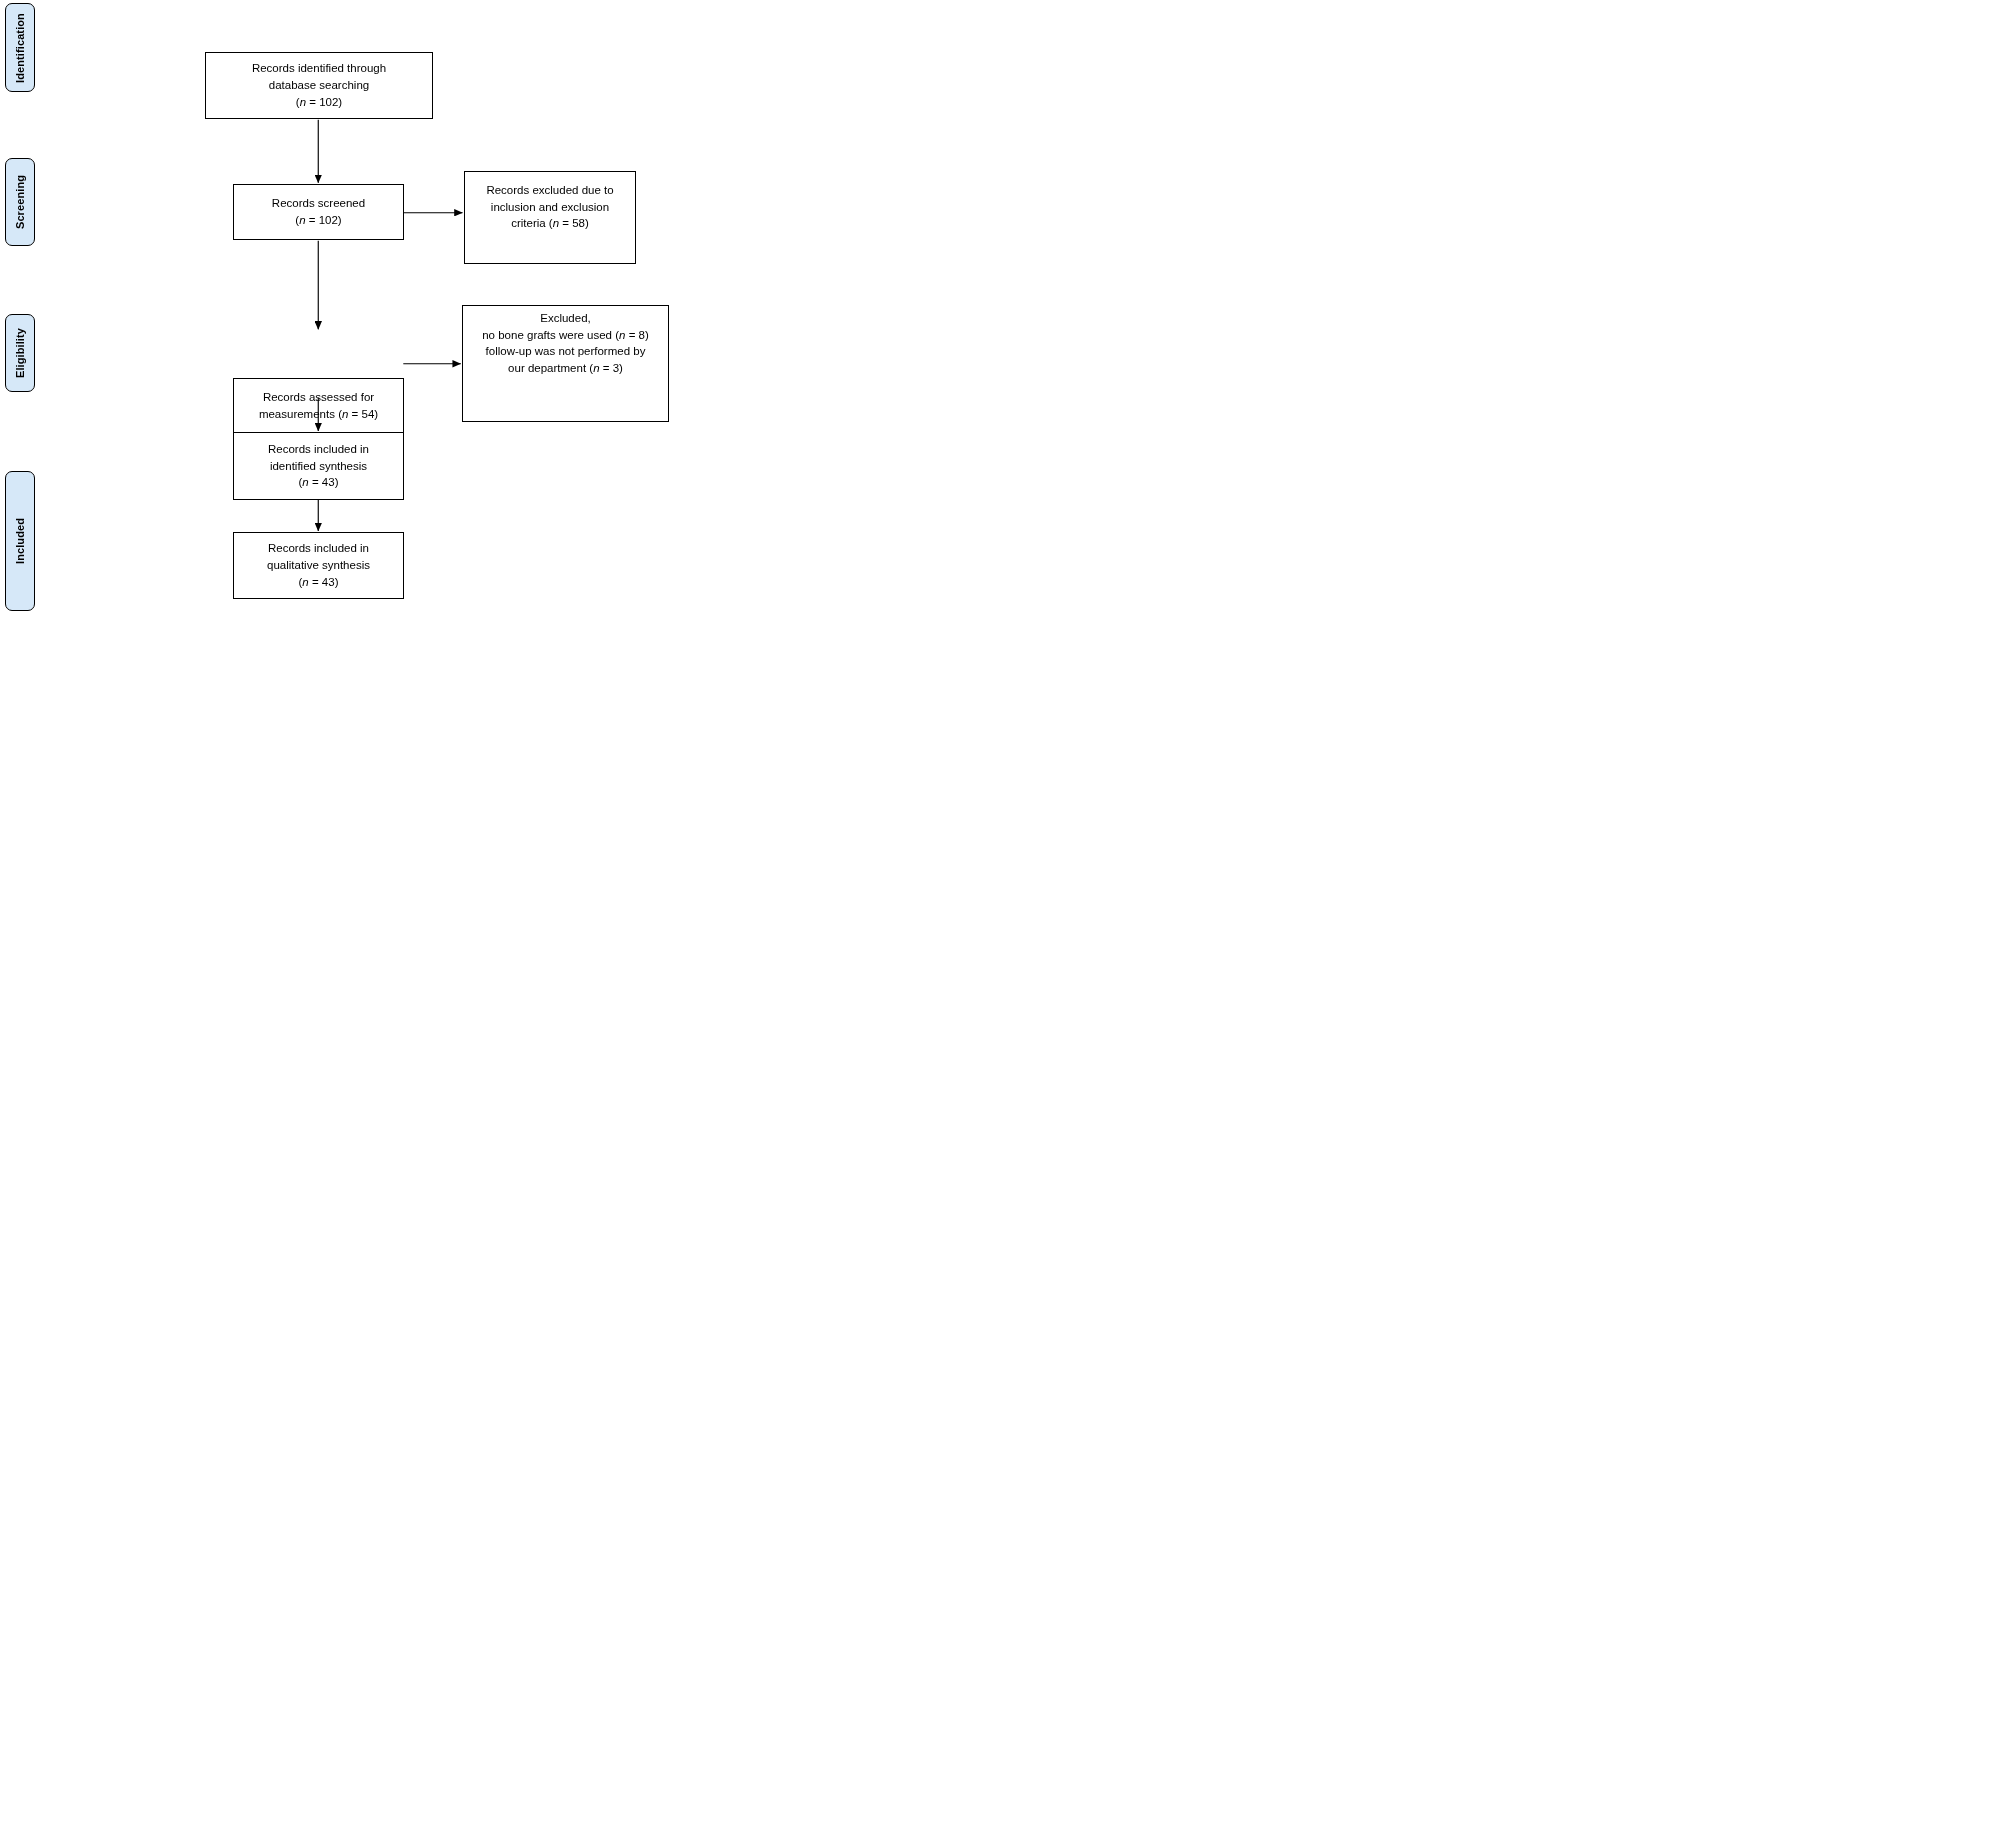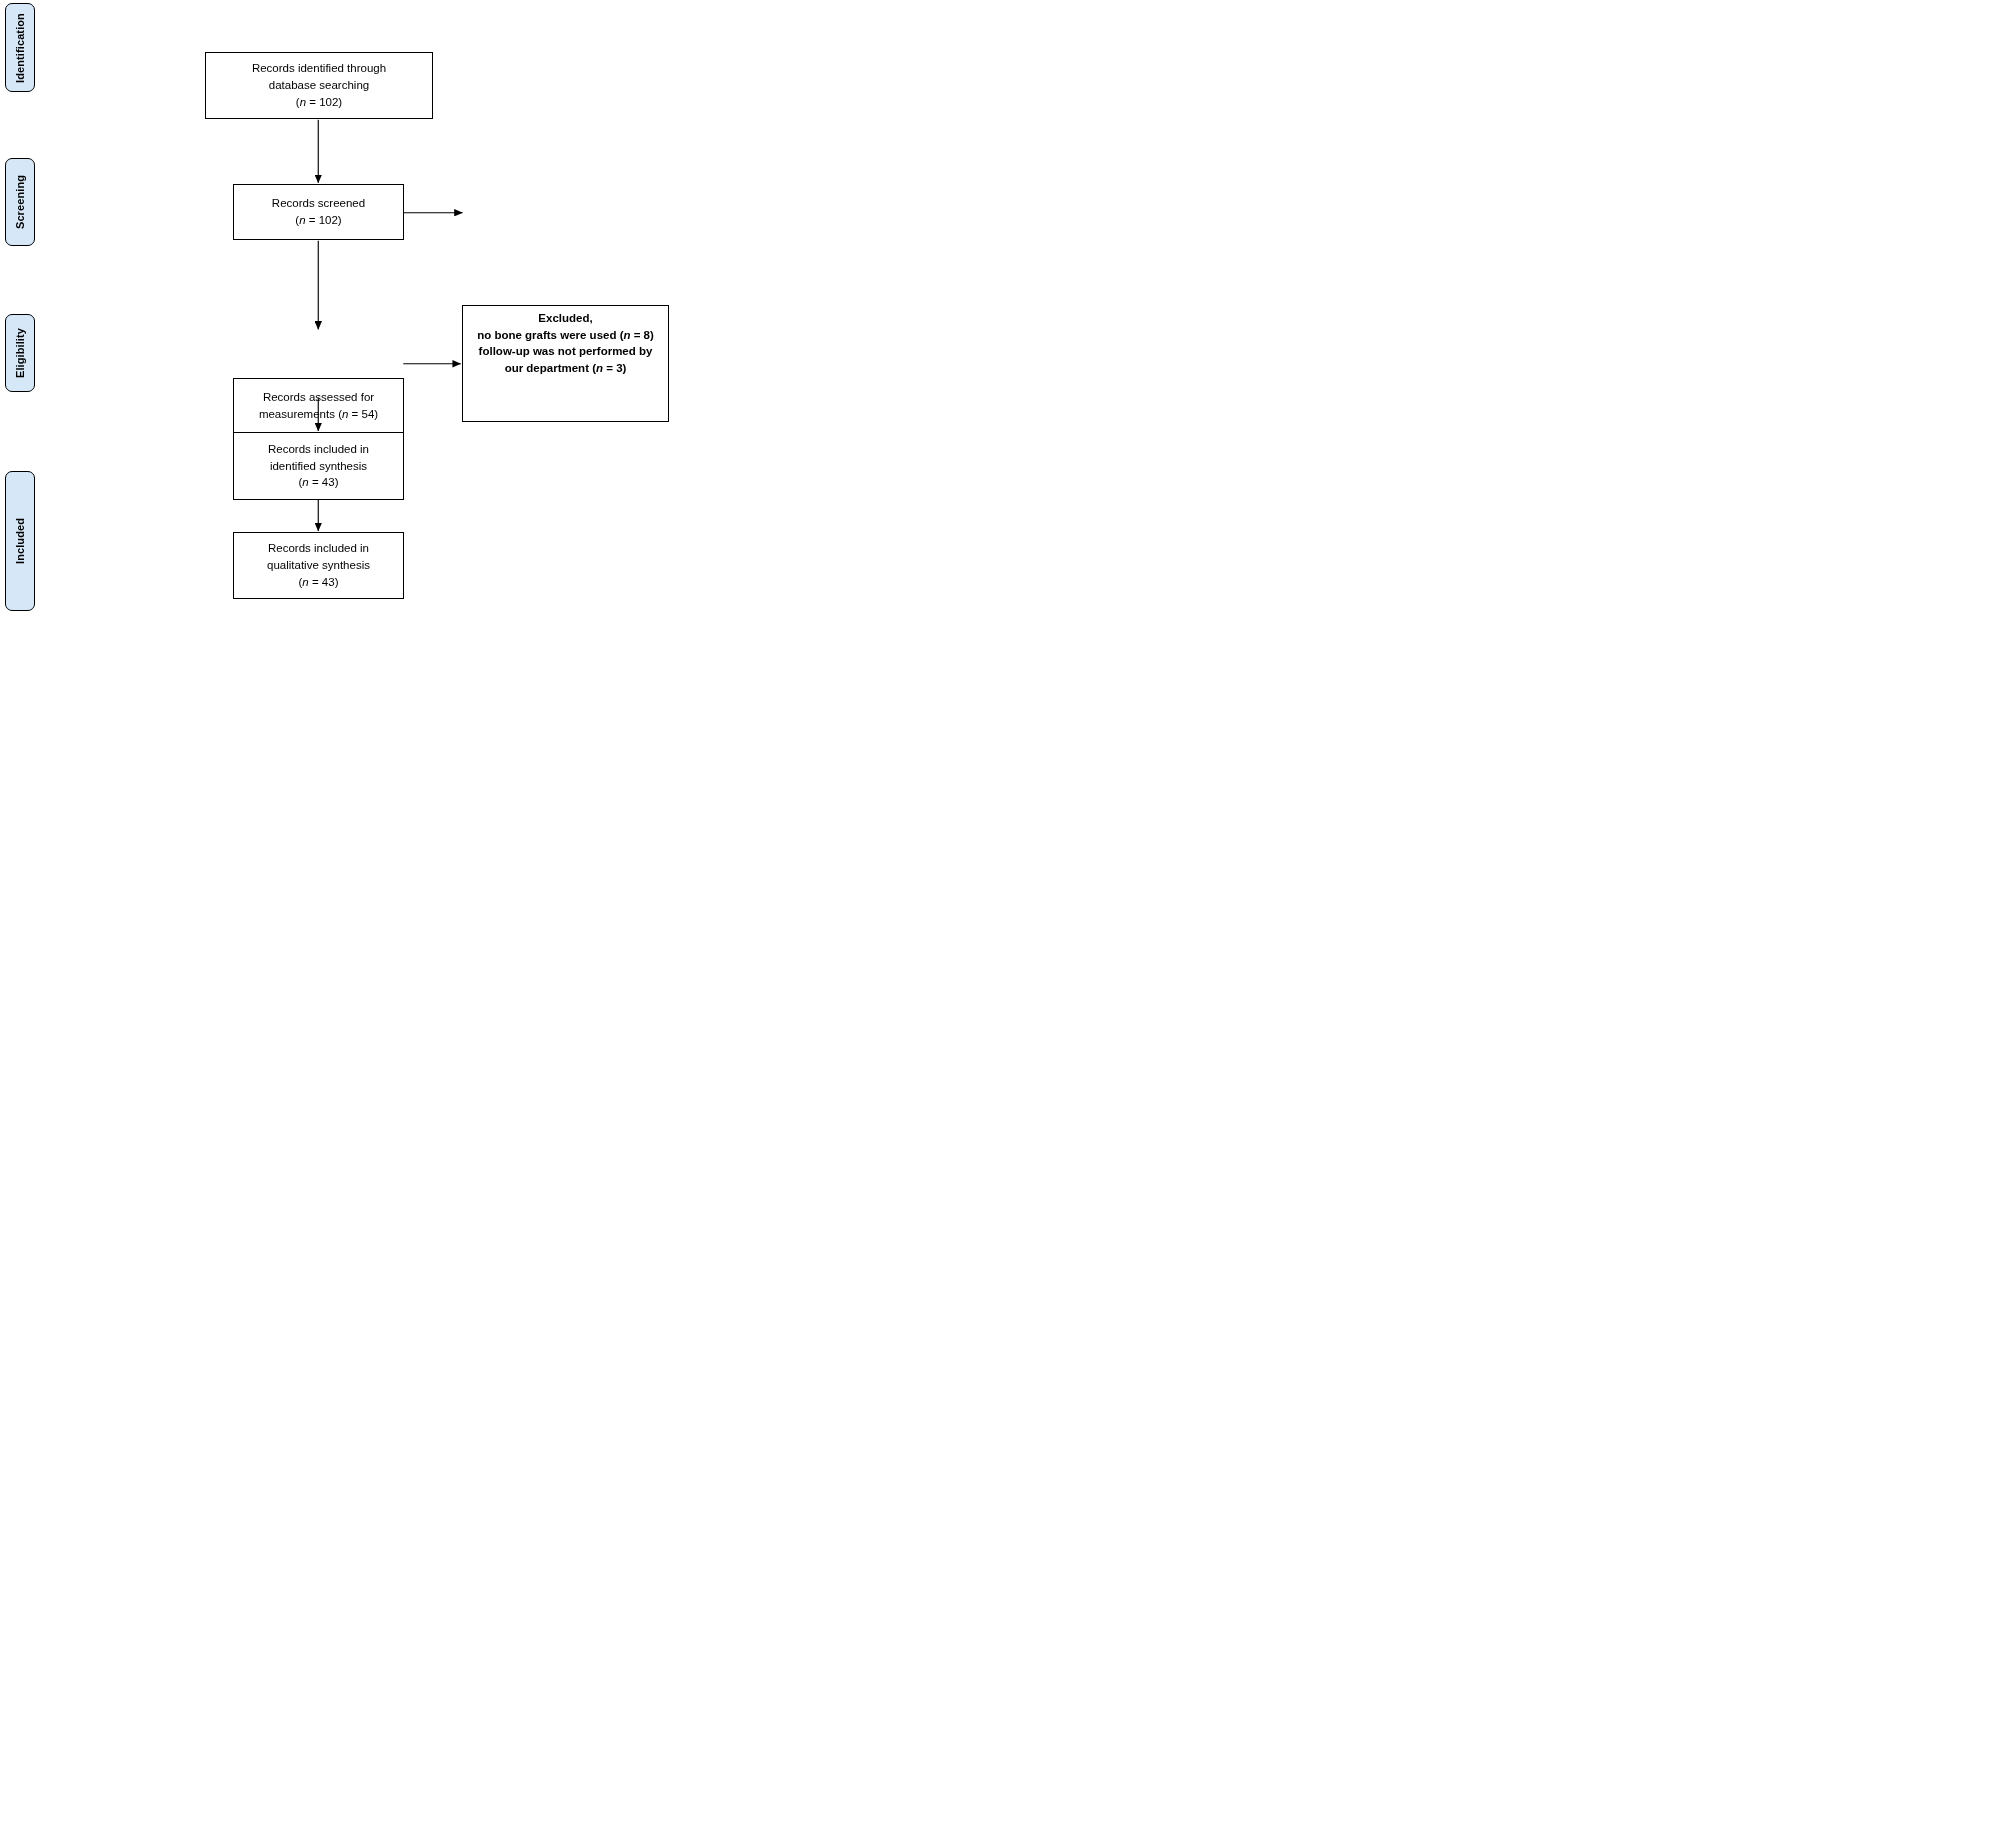--- a/index.html
+++ b/index.html
@@ -51,21 +51,21 @@
     justify-content:center;
     text-align:center;
     font-size:11.5px;
     line-height:16.7px;
   }
   .box .line{min-height:16.7px;white-space:nowrap;}
   .box i{font-style:italic;}
   .box.nudge-up{padding-bottom:11.5px;margin-top:47px;}
   .box.top-align{justify-content:flex-start;}
   .box.pad-lg{padding-top:9.8px;}
-  .box.pad-sm{padding-top:4px;font-weight:bold;}
+  .box.pad-sm{padding-top:4px;}
   
   svg.arrows{
     position:absolute;
     left:0;top:0;
     width:671px;height:615px;
     pointer-events:none;
   }
   svg.arrows line{
     stroke:var(--border);
     stroke-width:2;
@@ -110,20 +110,25 @@
       <div class="line">identified synthesis</div>
       <div class="line">(<i>n</i> = 43)</div>
     </div>
 
   <div class="box" style="left:233px;top:532px;width:171px;height:67px">
       <div class="line">Records included in</div>
       <div class="line">qualitative synthesis</div>
       <div class="line">(<i>n</i> = 43)</div>
     </div>
 
+  <div class="box top-align pad-lg" style="left:464px;top:171px;width:172px;height:93px">
+      <div class="line">Records excluded due to</div>
+      <div class="line">inclusion and exclusion</div>
+      <div class="line">criteria (<i>n</i> = 58)</div>
+    </div>
 
   <div class="box top-align pad-sm" style="left:462px;top:305px;width:207px;height:117px">
       <div class="line">Excluded,</div>
       <div class="line">no bone grafts were used (<i>n</i> = 8)</div>
       <div class="line">follow-up was not performed by</div>
       <div class="line">our department (<i>n</i> = 3)</div>
     </div>
 
   <svg class="arrows" viewBox="0 0 1168 1070" aria-hidden="true">
     <defs>

